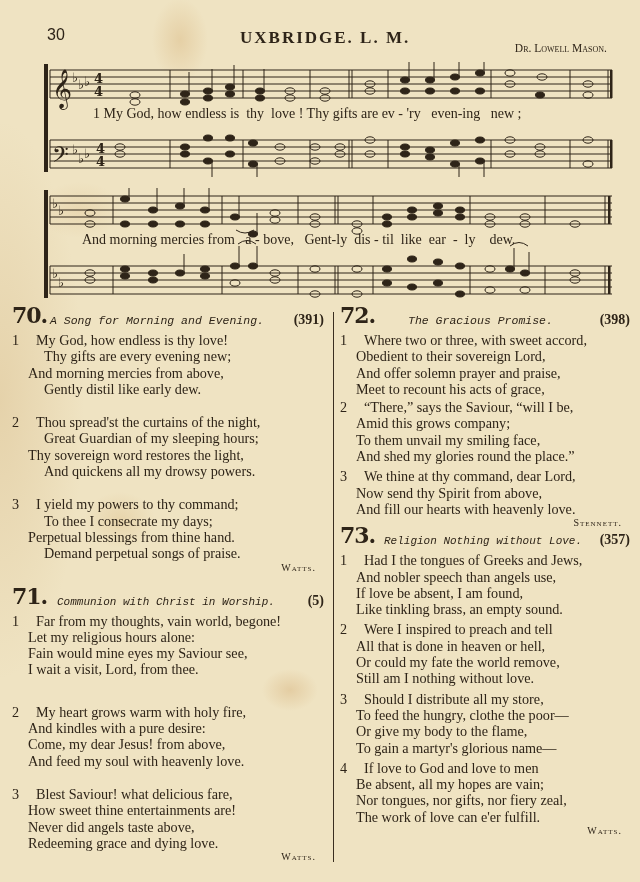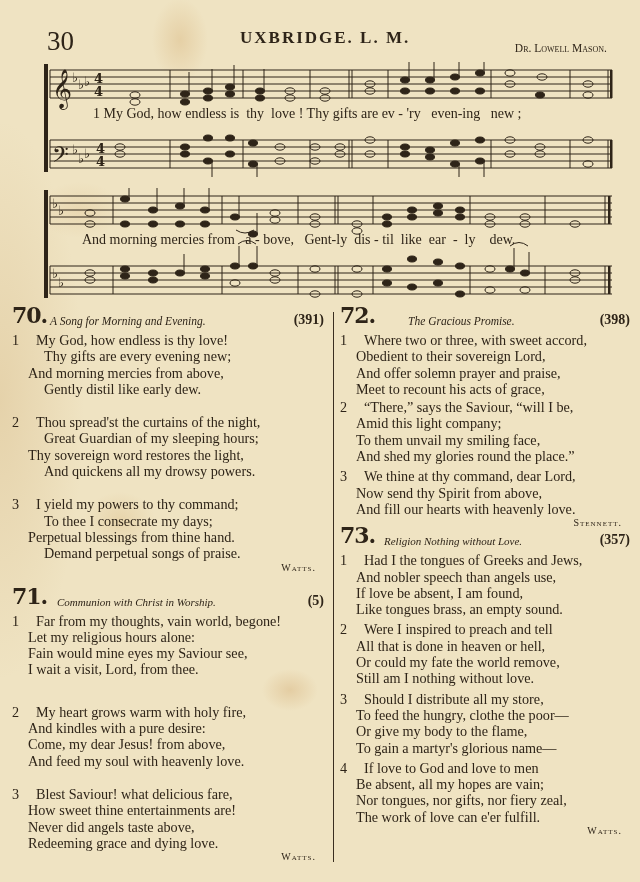--- a/index.html
+++ b/index.html
@@ -11,36 +11,36 @@
       radial-gradient(ellipse 60px 40px at 80px 210px, rgba(210,170,110,0.2), transparent 70%),
       radial-gradient(ellipse 50px 40px at 120px 520px, rgba(205,160,90,0.22), transparent 70%),
       radial-gradient(ellipse 40px 30px at 290px 690px, rgba(195,140,70,0.25), transparent 70%),
       radial-gradient(ellipse 120px 400px at 0px 400px, rgba(200,160,100,0.25), transparent 70%);
     font-family: "DejaVu Serif", "Liberation Serif", serif;
     color: #2e2418;
     position: relative;
   }
   .page { position: absolute; inset: 0; }
   .header { position: absolute; top: 26px; left: 0; width: 640px; height: 24px; }
-  .page-num { position: absolute; left: 47px; top: 0; font-family: Liberation Serif, serif; font-size: 27px; }
+  .page-num { position: absolute; left: 47px; top: 0; font-family: Liberation Sans, sans-serif; font-size: 16px; }
   .tune-title { position: absolute; left: 240px; top: 2px; font-family: "Liberation Serif", serif; font-size: 17px; font-weight: bold; letter-spacing: 2px; }
   .composer { position: absolute; right: 33px; top: 16px; font-family: "Liberation Serif", serif; font-size: 11.5px; font-variant: small-caps; }
 
   .system { position: absolute; left: 40px; width: 575px; }
   .system svg { position: absolute; left: 0; top: 0; }
   .lyric { position: absolute; font-family: "Liberation Serif", serif; font-size: 14px; white-space: pre; }
 
   .col { position: absolute; font-family: "Liberation Serif", serif; font-size: 14.2px; line-height: 16.3px; }
   .col-left { left: 12px; top: 311px; width: 312px; }
   .col-right { left: 340px; top: 311px; width: 290px; }
   .divider { position: absolute; left: 333px; top: 312px; width: 1px; height: 550px; background: #3a2e20; }
 
   .hymn-head { position: relative; height: 21px; }
   .hymn-num { position: absolute; left: 0; top: -4px; font-size: 22px; font-weight: bold; font-family: "DejaVu Serif", serif; letter-spacing: -1px; }
-  .hymn-sub { position: absolute; top: 2px; font-style: italic; font-size: 11.5px; }
+  .hymn-sub { position: absolute; top: 2px; font-style: italic; font-size: 11.5px; font-family: Liberation Mono, monospace; }
   .hymn-ref { position: absolute; right: 0; top: 1px; font-size: 14px; font-weight: bold; }
   .stanza { margin-bottom: 17px; }
   .line { white-space: pre; position: relative; height: 16.3px; }
   .vn { position: absolute; left: 0; }
   .line.first .txt { margin-left: 24px; }
   .line.indent .txt { margin-left: 32px; }
   .line.plain .txt { margin-left: 16px; }
   .author { text-align: right; font-size: 10px; font-variant: small-caps; letter-spacing: 1px; height: 13px; line-height: 13px; margin-top: -1px; padding-right: 8px; }
 </style>
 </head>
@@ -384,21 +384,21 @@
         <span class="hymn-ref">(398)</span>
       </div>
       <div class="stanza" style="margin-bottom:2px">
         <div class="line first"><span class="vn">1</span><span class="txt">Where two or three, with sweet accord,</span></div>
         <div class="line plain"><span class="txt">Obedient to their sovereign Lord,</span></div>
         <div class="line plain"><span class="txt">And offer solemn prayer and praise,</span></div>
         <div class="line plain"><span class="txt">Meet to recount his acts of grace,</span></div>
       </div>
       <div class="stanza" style="margin-bottom:4px">
         <div class="line first"><span class="vn">2</span><span class="txt">“There,” says the Saviour, “will I be,</span></div>
-        <div class="line plain"><span class="txt">Amid this light company;</span></div>
+        <div class="line plain"><span class="txt">Amid this grows company;</span></div>
         <div class="line plain"><span class="txt">To them unvail my smiling face,</span></div>
         <div class="line plain"><span class="txt">And shed my glories round the place.”</span></div>
       </div>
       <div class="stanza" style="margin-bottom:0">
         <div class="line first"><span class="vn">3</span><span class="txt">We thine at thy command, dear Lord,</span></div>
         <div class="line plain"><span class="txt">Now send thy Spirit from above,</span></div>
         <div class="line plain"><span class="txt">And fill our hearts with heavenly love.</span></div>
       </div>
       <div class="author">Stennett.</div>
     </div>
@@ -406,21 +406,21 @@
     <div class="hymn" style="margin-top:2px;">
       <div class="hymn-head">
         <span class="hymn-num">73.</span>
         <span class="hymn-sub" style="left:44px;font-size:11px;">Religion Nothing without Love.</span>
         <span class="hymn-ref">(357)</span>
       </div>
       <div class="stanza" style="margin-bottom:4px">
         <div class="line first"><span class="vn">1</span><span class="txt">Had I the tongues of Greeks and Jews,</span></div>
         <div class="line plain"><span class="txt">And nobler speech than angels use,</span></div>
         <div class="line plain"><span class="txt">If love be absent, I am found,</span></div>
-        <div class="line plain"><span class="txt">Like tongues brass, an empty sound.</span></div>
+        <div class="line plain"><span class="txt">Like tinkling brass, an empty sound.</span></div>
       </div>
       <div class="stanza" style="margin-bottom:4px">
         <div class="line first"><span class="vn">2</span><span class="txt">Were I inspired to preach and tell</span></div>
         <div class="line plain"><span class="txt">All that is done in heaven or hell,</span></div>
         <div class="line plain"><span class="txt">Or could my fate the world remove,</span></div>
         <div class="line plain"><span class="txt">Still am I nothing without love.</span></div>
       </div>
       <div class="stanza" style="margin-bottom:4px">
         <div class="line first"><span class="vn">3</span><span class="txt">Should I distribute all my store,</span></div>
         <div class="line plain"><span class="txt">To feed the hungry, clothe the poor—</span></div>

